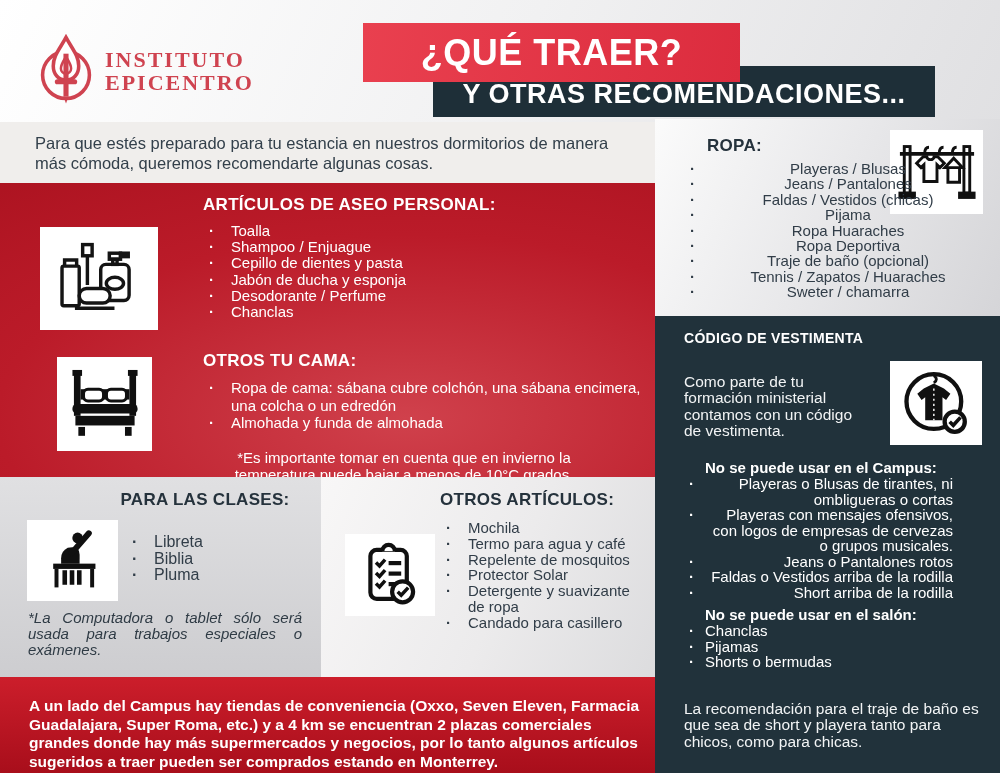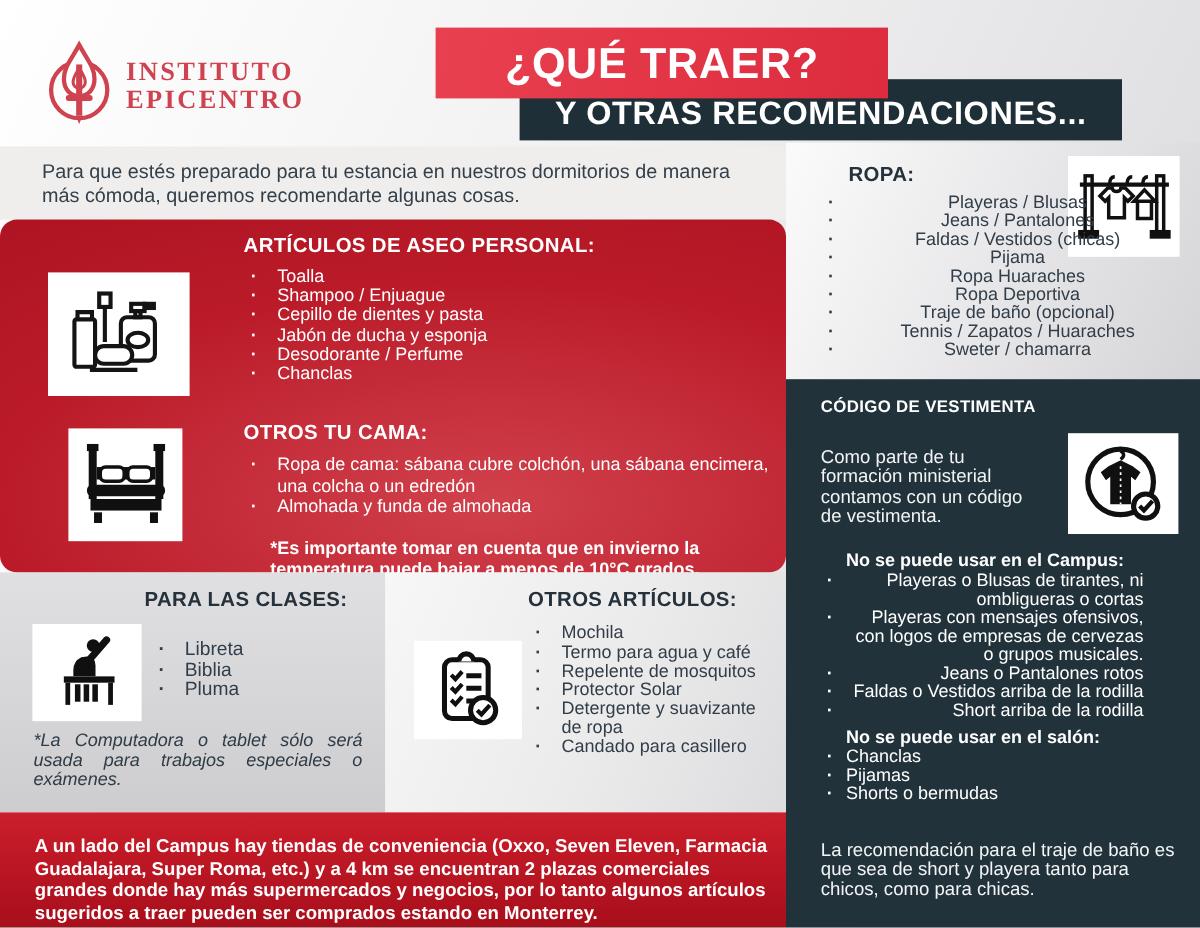--- a/index.html
+++ b/index.html
@@ -19,30 +19,30 @@
   .banner-dark span{color:#fff;font-weight:800;font-size:27px;letter-spacing:.5px;}
   .banner-red{left:363px;top:23px;width:377px;height:59px;
     background:linear-gradient(100deg,#e9404f,#dc2c3e);
     display:flex;align-items:center;justify-content:center;z-index:2;}
   .banner-red span{color:#fff;font-weight:800;font-size:36px;letter-spacing:.5px;}
   
   .intro-panel{left:0;top:122px;width:655px;height:61px;background:#f0eeec;}
   .intro-panel p{margin:0;padding:11px 20px 0 35px;font-size:16.5px;line-height:20px;color:#33404b;max-width:600px;}
   
   .red-block{left:0;top:183px;width:655px;height:294px;
-    background:radial-gradient(130% 130% at 62% 80%, #d0414c 0%, #bb1b29 48%, #a30e1b 100%);border-radius:14px;}
+    background:radial-gradient(130% 130% at 62% 80%, #d0414c 0%, #bb1b29 48%, #a30e1b 100%);}
   .icon-box{position:absolute;background:#fff;display:flex;align-items:center;justify-content:center;}
   .h-white{position:absolute;color:#fff;font-weight:800;font-size:17px;letter-spacing:.3px;}
   .h-dark{position:absolute;color:#25323c;font-weight:800;font-size:17px;letter-spacing:.3px;}
   ul.blist{list-style:none;margin:0;padding:0;position:absolute;}
   ul.blist li{position:relative;padding-left:28px;}
   ul.blist li::before{content:"·";position:absolute;left:6px;top:0;font-weight:700;}
   ul.white{color:#fff;font-size:15px;line-height:16.2px;}
   ul.dark{color:#313d48;font-size:15px;line-height:15.8px;}
-  .note-center{position:absolute;color:#fff;font-size:15px;line-height:17px;text-align:center;font-weight:bold;}
+  .note-center{position:absolute;color:#fff;font-size:15px;line-height:17px;text-align:center;}
   
   .panel-left{left:0;top:477px;width:321px;height:200px;
     background:linear-gradient(180deg,#e0e0e2 0%,#cdcdd0 100%);}
   .panel-right{left:321px;top:477px;width:334px;height:200px;
     background:linear-gradient(115deg,#f8f7f7 0%,#ecebec 55%,#dcdcde 100%);}
   .note-italic{position:absolute;font-style:italic;font-size:15px;line-height:15.8px;
     color:#2f3b45;text-align:justify;}
   
   .footer-red{left:0;top:677px;width:655px;height:96px;
     background:linear-gradient(180deg,#cc1e2b 0%,#a80e1b 100%);}

